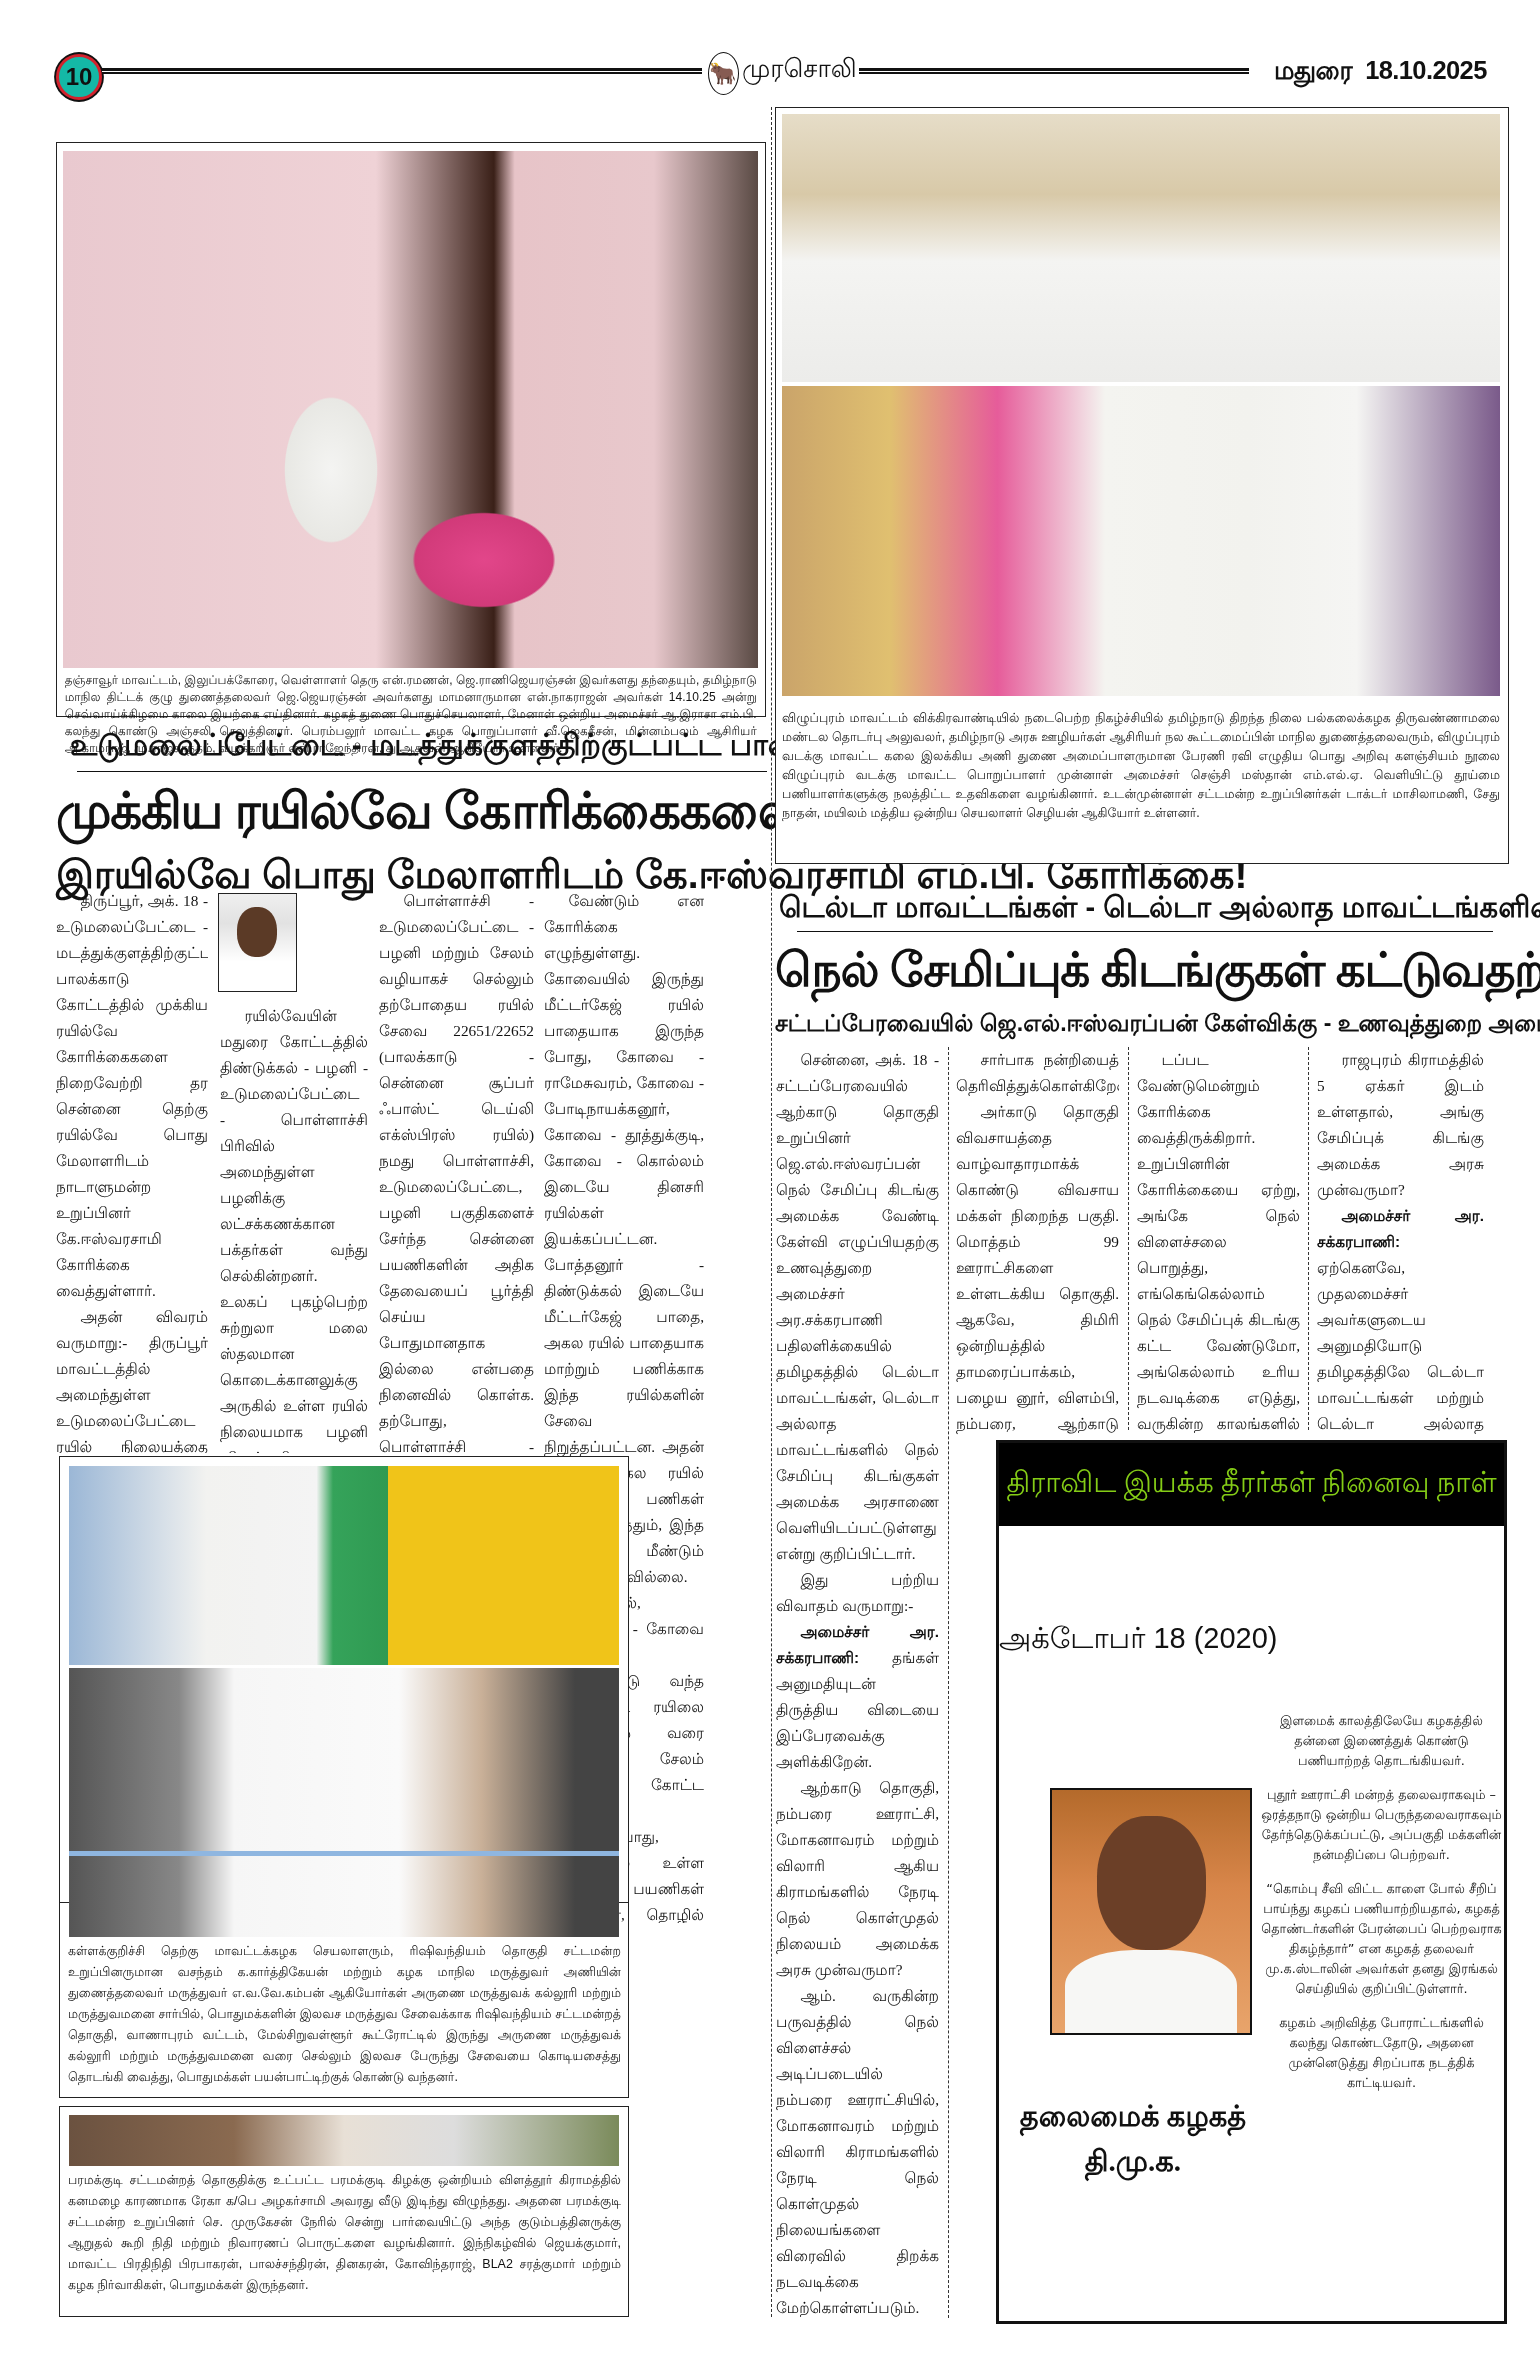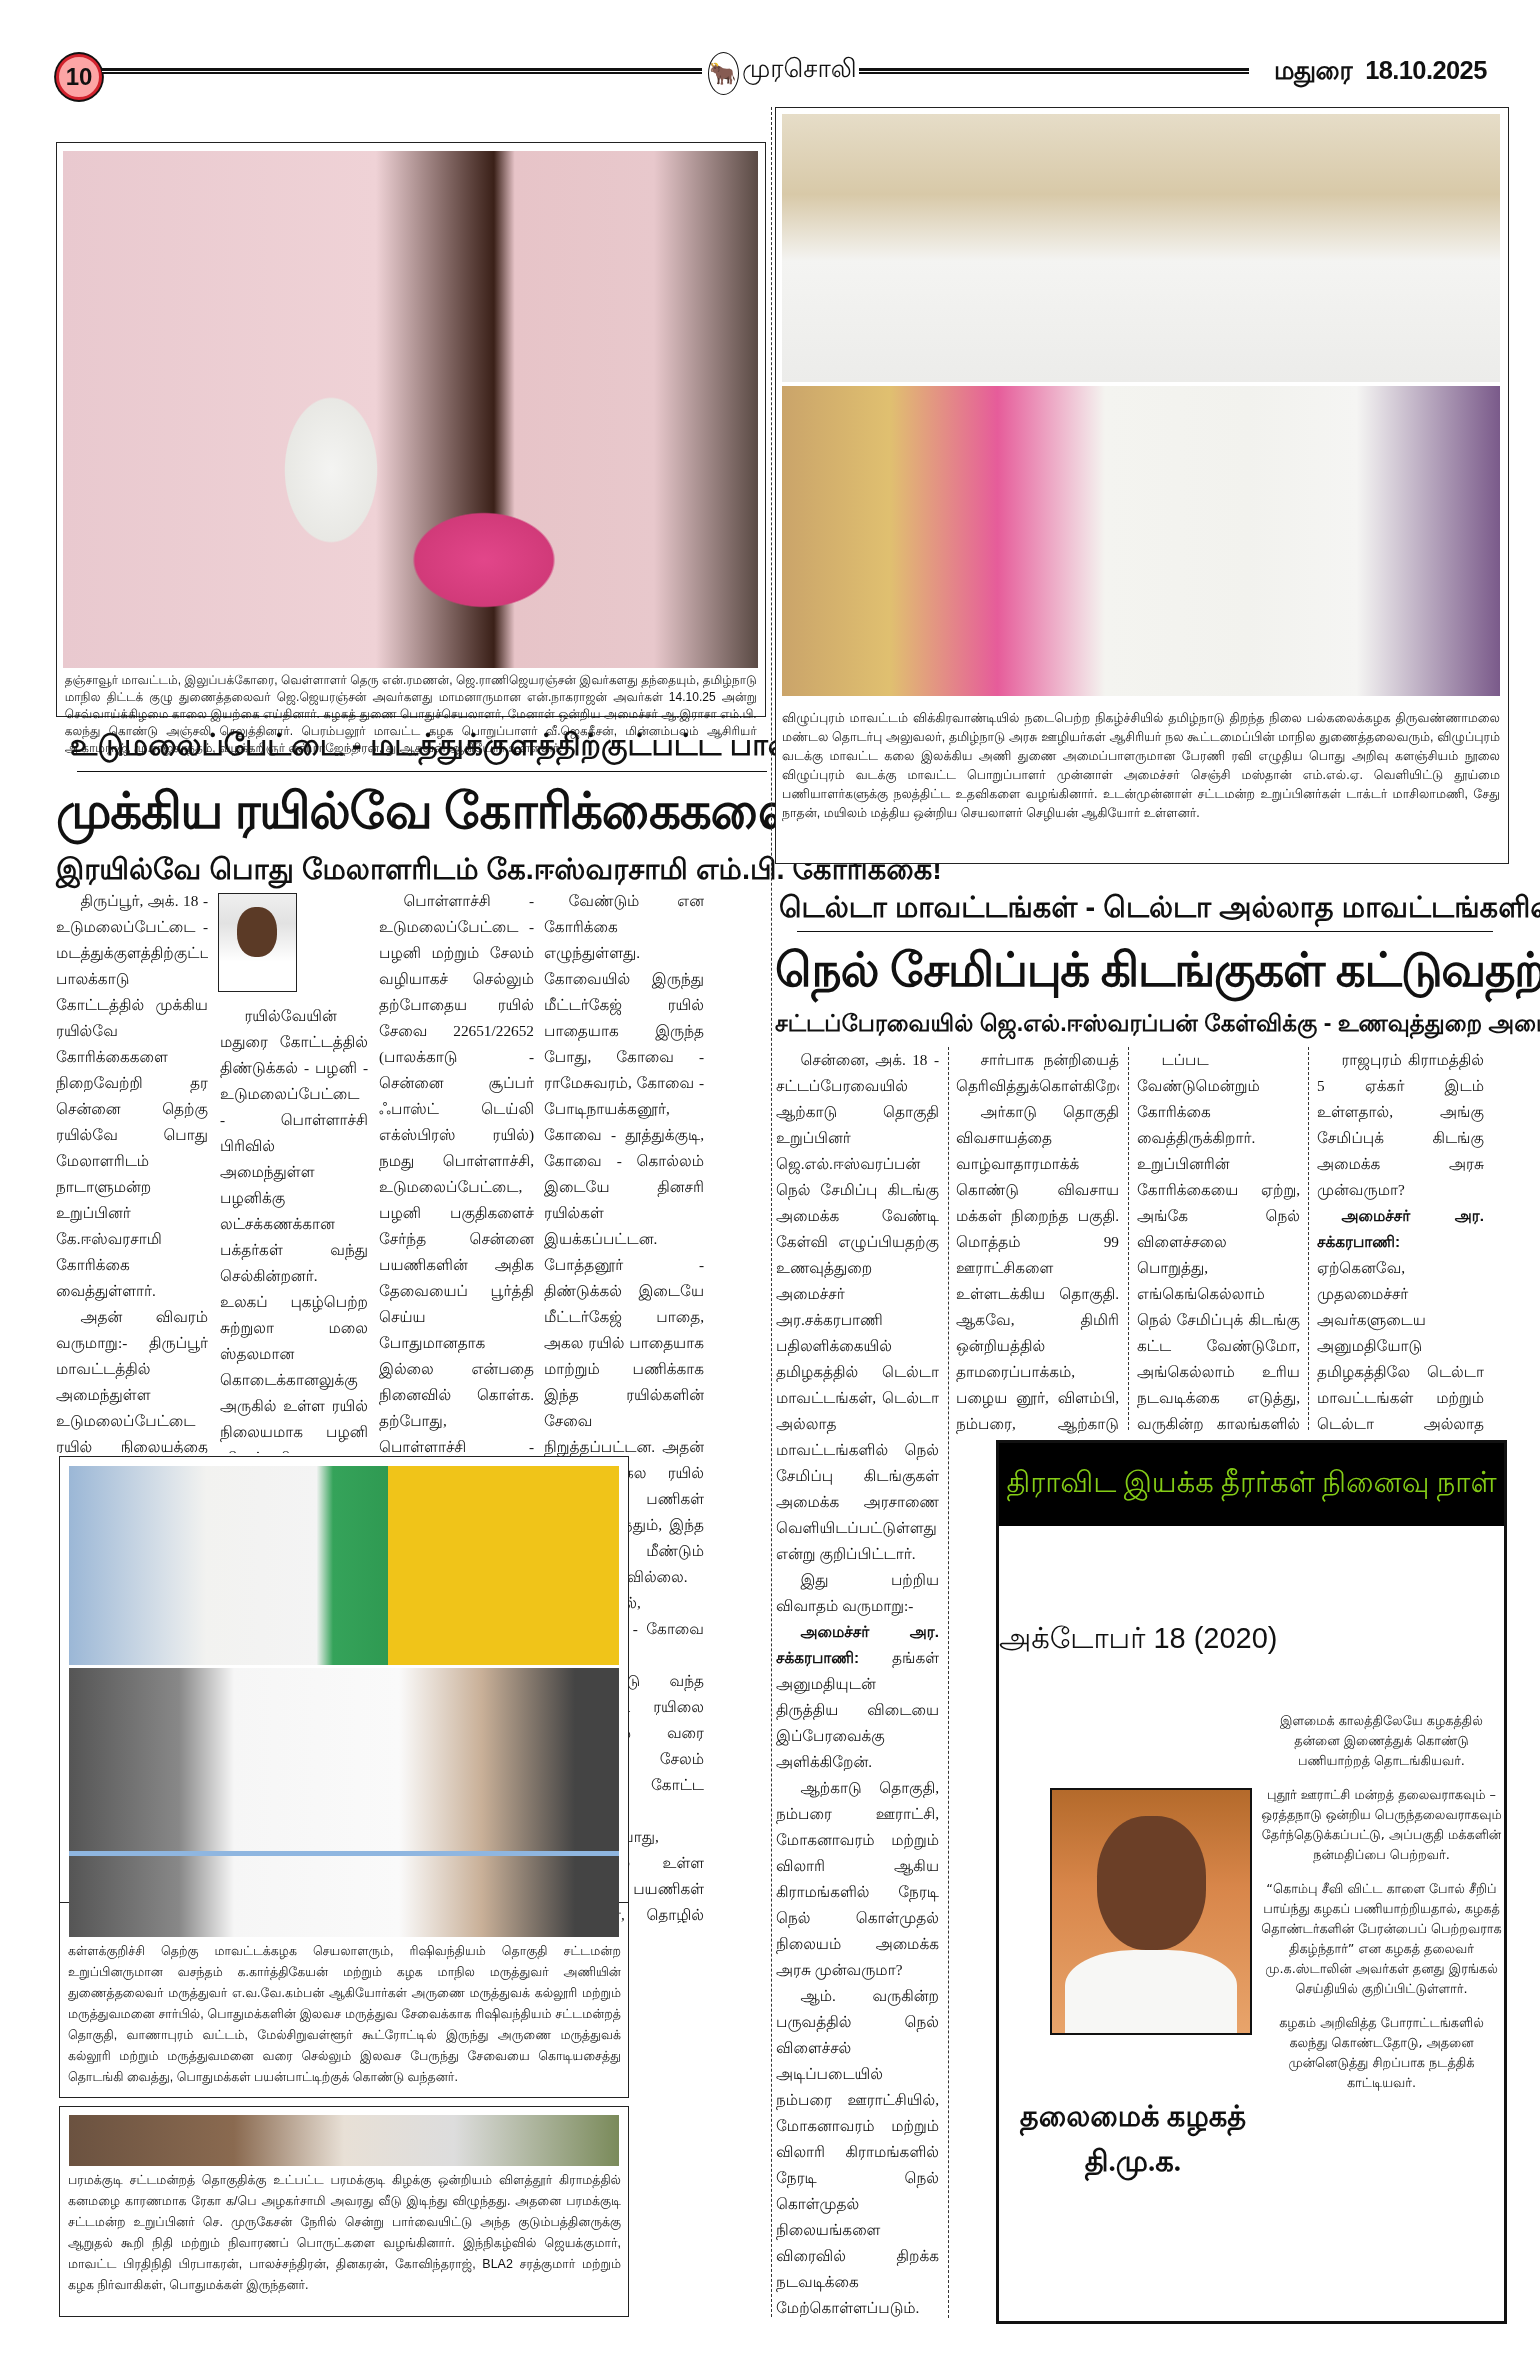--- a/index.html
+++ b/index.html
@@ -1,19 +1,19 @@
 <!DOCTYPE html>
 <html style="font-size:10.2px"><head>
 <meta charset="utf-8">
 <style>
   html,body{margin:0;padding:0;background:#fff;}
   body{width:1541px;height:2377px;position:relative;overflow:hidden;font-family:"DejaVu Sans","Liberation Sans",sans-serif;color:#111;}
   .abs{position:absolute;}
   
-  .pgnum{left:56px;top:54px;width:40px;height:40px;border-radius:50%;border:3.2px solid #d2222d;box-shadow:0 0 0 1.9px #111;background:#fca5a5;display:flex;align-items:center;justify-content:center;font-weight:bold;font-size:24px;font-family:"Liberation Sans",sans-serif;}
+  .pgnum{left:56px;top:54px;width:40px;height:40px;border-radius:50%;border:3.2px solid #d2222d;box-shadow:0 0 0 1.9px #111;background:#14b8a6;display:flex;align-items:center;justify-content:center;font-weight:bold;font-size:24px;font-family:"Liberation Sans",sans-serif;}
   .rule{height:6.4px;border-top:2.6px solid #111;border-bottom:2.6px solid #111;box-sizing:border-box;background:#fff;}
   .rule::after{content:"";display:block;height:1.3px;background:#111;margin-top:0;}
   .logo{left:708px;top:52px;width:29px;height:41px;border-radius:50%;border:1.9px solid #111;background:#fff;display:flex;align-items:center;justify-content:center;font-size:22px;}
   .mast{left:742px;top:54px;font-size:25.5px;font-family:"Liberation Sans",sans-serif;}
   .dateline{left:1274px;top:56px;font-size:25.5px;font-family:"Liberation Sans",sans-serif;font-weight:bold;letter-spacing:-0.6px;}
   .box{border:1.9px solid #222;box-sizing:border-box;background:#fff;}
   .photo{position:absolute;overflow:hidden;}
   .cap{position:absolute;font-size:14.4px;line-height:22px;text-align:justify;font-family:"Liberation Sans",sans-serif;}
   .kicker{font-family:"Liberation Sans",sans-serif;font-weight:bold;text-align:center;white-space:nowrap;}
   .head{font-family:"Liberation Sans",sans-serif;font-weight:bold;text-align:center;white-space:nowrap;letter-spacing:-1.3px;}
@@ -48,21 +48,21 @@
   <div class="photo" style="left:6.4px;top:7.7px;width:695px;height:517px;background:
       radial-gradient(ellipse 115px 77px at 421px 409px,#e2468a 0%,#d13a79 60%,transparent 62%),
       radial-gradient(ellipse 57px 89px at 268px 319px,#f4f4f2 0%,#e8e8e4 80%,transparent 82%),
       linear-gradient(90deg,#e9c9cf 0%,#efd2d6 45%,#3a2018 62%,#e7c4c8 65%,#e8c8cc 85%,#5a4a44 100%);"></div>
   <div class="cap" style="left:7.7px;top:529px;width:692px;font-size:12px;line-height:17px;">தஞ்சாவூர் மாவட்டம், இலுப்பக்கோரை, வெள்ளாளர் தெரு என்.ரமணன், ஜெ.ராணிஜெயரஞ்சன் இவர்களது தந்தையும், தமிழ்நாடு மாநில திட்டக் குழு துணைத்தலைவர் ஜெ.ஜெயரஞ்சன் அவர்களது மாமனாருமான என்.நாகராஜன் அவர்கள் 14.10.25 அன்று செவ்வாய்க்கிழமை காலை இயற்கை எய்தினார். கழகத் துணை பொதுச்செயலாளர், மேனாள் ஒன்றிய அமைச்சர் ஆ.இராசா எம்.பி. கலந்து கொண்டு அஞ்சலி செலுத்தினார். பெரம்பலூர் மாவட்ட கழக பொறுப்பாளர் வீ.ஜெகதீசன், மின்னம்பலம் ஆசிரியர் அ.காமராஜ், மு.ராஜகாந்தம், வழக்கறிஞர் என்.ராஜேந்திரன், து.ஆதவன் ஆகியோர் உள்ளனர்.</div>
 </div>
 
 <div class="abs kicker" style="left:70px;top:728px;width:696px;font-size:30px;">உடுமலைப்பேட்டை - மடத்துக்குளத்திற்குட்பட்ட பாலக்காடு கோட்டத்தில்</div>
 <div class="abs" style="left:77px;top:771px;width:690px;border-top:1.9px solid #111;"></div>
 <div class="abs head" style="left:56px;top:779px;width:712px;font-size:50px;line-height:64px;">முக்கிய ரயில்வே கோரிக்கைகளை நிறைவேற்றித் தர வேண்டும்!</div>
-<div class="abs kicker" style="left:56px;top:853px;width:712px;font-size:29px;text-align:center;">இரயில்வே பொது மேலாளரிடம் கே.ஈஸ்வரசாமி எம்.பி. கோரிக்கை!</div>
+<div class="abs kicker" style="left:56px;top:853px;width:712px;font-size:39px;text-align:center;">இரயில்வே பொது மேலாளரிடம் கே.ஈஸ்வரசாமி எம்.பி. கோரிக்கை!</div>
 
 <div class="abs" style="left:218px;top:893px;width:77px;height:97px;border:1.9px solid #222;background:linear-gradient(180deg,#efefef 0%,#e2e2e2 30%,#fff 70%);">
   <div style="position:absolute;left:18px;top:12.8px;width:40px;height:50px;border-radius:45%;background:#5b3a26;"></div>
 </div>
 
 <div class="col" style="left:56px;top:888px;width:152px;height:565px;">
   <p>திருப்பூர், அக். 18 - உடுமலைப்பேட்டை - மடத்துக்குளத்திற்குட்பட்ட பாலக்காடு கோட்டத்தில் முக்கிய ரயில்வே கோரிக்கைகளை நிறைவேற்றி தர சென்னை தெற்கு ரயில்வே பொது மேலாளரிடம் நாடாளுமன்ற உறுப்பினர் கே.ஈஸ்வரசாமி கோரிக்கை வைத்துள்ளார்.</p>
   <p>அதன் விவரம் வருமாறு:- திருப்பூர் மாவட்டத்தில் அமைந்துள்ள உடுமலைப்பேட்டை ரயில் நிலையத்தை உடுமலைப்பேட்டை மற்றும் மடத்துக்குளம் ஆகிய 2 தாலுகாக்களை சேர்ந்தவர்கள் பயன்படுத்தி வருகின்றனர். திருப்பூர் மாவட்டத்தில் அமைந்துள்ள மடத்துக்குளம் ரயில் நிலையம் எம்.டி.கே. எம்.,யை மடத்துக்குளத்தைச் சுற்றியுள்ள கிராம மக்கள் பயன்படுத்தி வருகின்றனர்.</p>
 
 </div>

